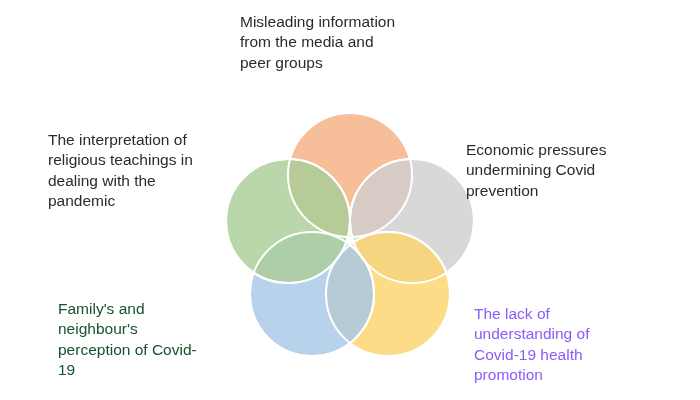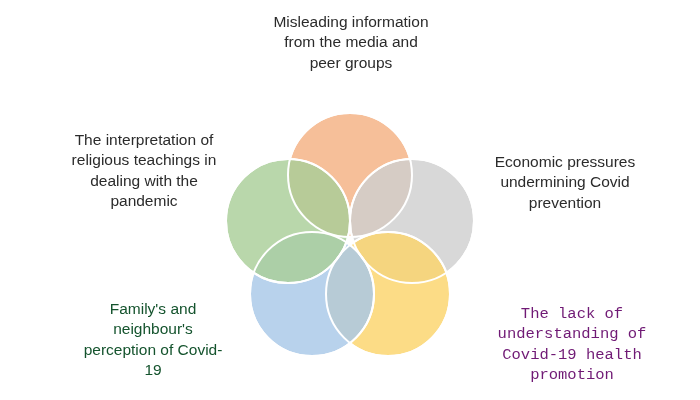--- a/index.html
+++ b/index.html
@@ -20,40 +20,39 @@
   }
   #venn-svg {
     position: absolute;
     left: 0;
     top: 0;
     width: 700px;
     height: 400px;
   }
   .label {
     position: absolute;
-    text-align: center;
     color: #2b2b2b;
     font-size: 15.5px;
     line-height: 1.32;
     font-family: "Liberation Sans", sans-serif;
     white-space: pre-line;
   }
   #label-top {
     left: 240px;
     top: 12px;
     width: 222px;
   }
   #label-left {
     left: 48px;
     top: 130px;
     width: 192px;
   }
   #label-right {
     left: 466px;
-    top: 152px;
+    top: 140px;
     width: 198px;
   }
   #label-bottom-left {
     left: 58px;
     top: 299px;
     width: 190px;
   }
   #label-bottom-right {
     left: 474px;
     top: 304px;
@@ -83,21 +82,21 @@
   </svg>
 
   <div class="label" id="label-top" style="color: rgb(43, 43, 43);">Misleading information
 from the media and
 peer groups</div>
 
   <div class="label" id="label-right" style="color: rgb(43, 43, 43);">Economic pressures
 undermining Covid
 prevention</div>
 
-  <div class="label" id="label-bottom-right" style="color: #701a75; font-family: Liberation Mono, monospace;">The lack of
+  <div class="label" id="label-bottom-right" style="color: #8b5cf6;">The lack of
 understanding of
 Covid-19 health
 promotion</div>
 
   <div class="label" id="label-bottom-left" style="color: #14532d;">Family's and
 neighbour's
 perception of Covid-
 19</div>
 
   <div class="label" id="label-left" style="color: rgb(43, 43, 43);">The interpretation of

